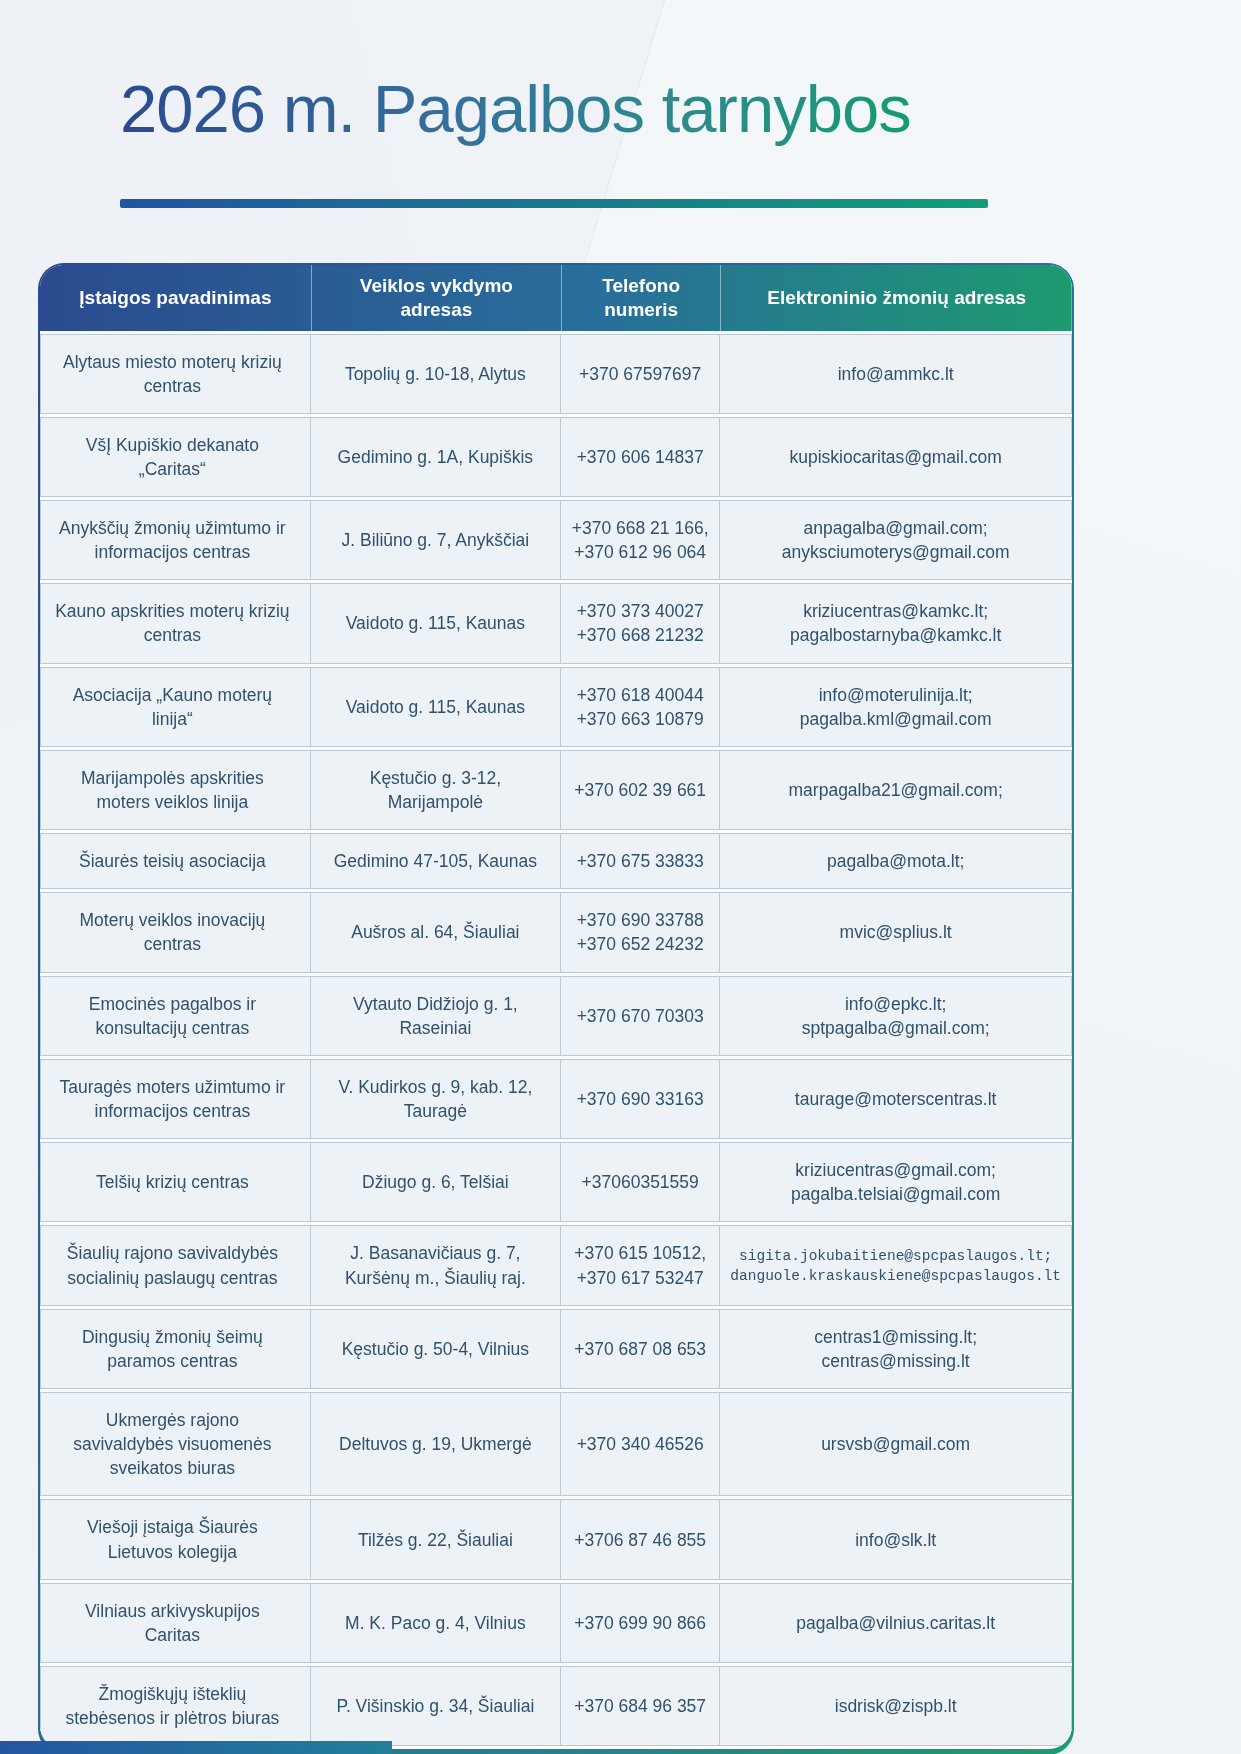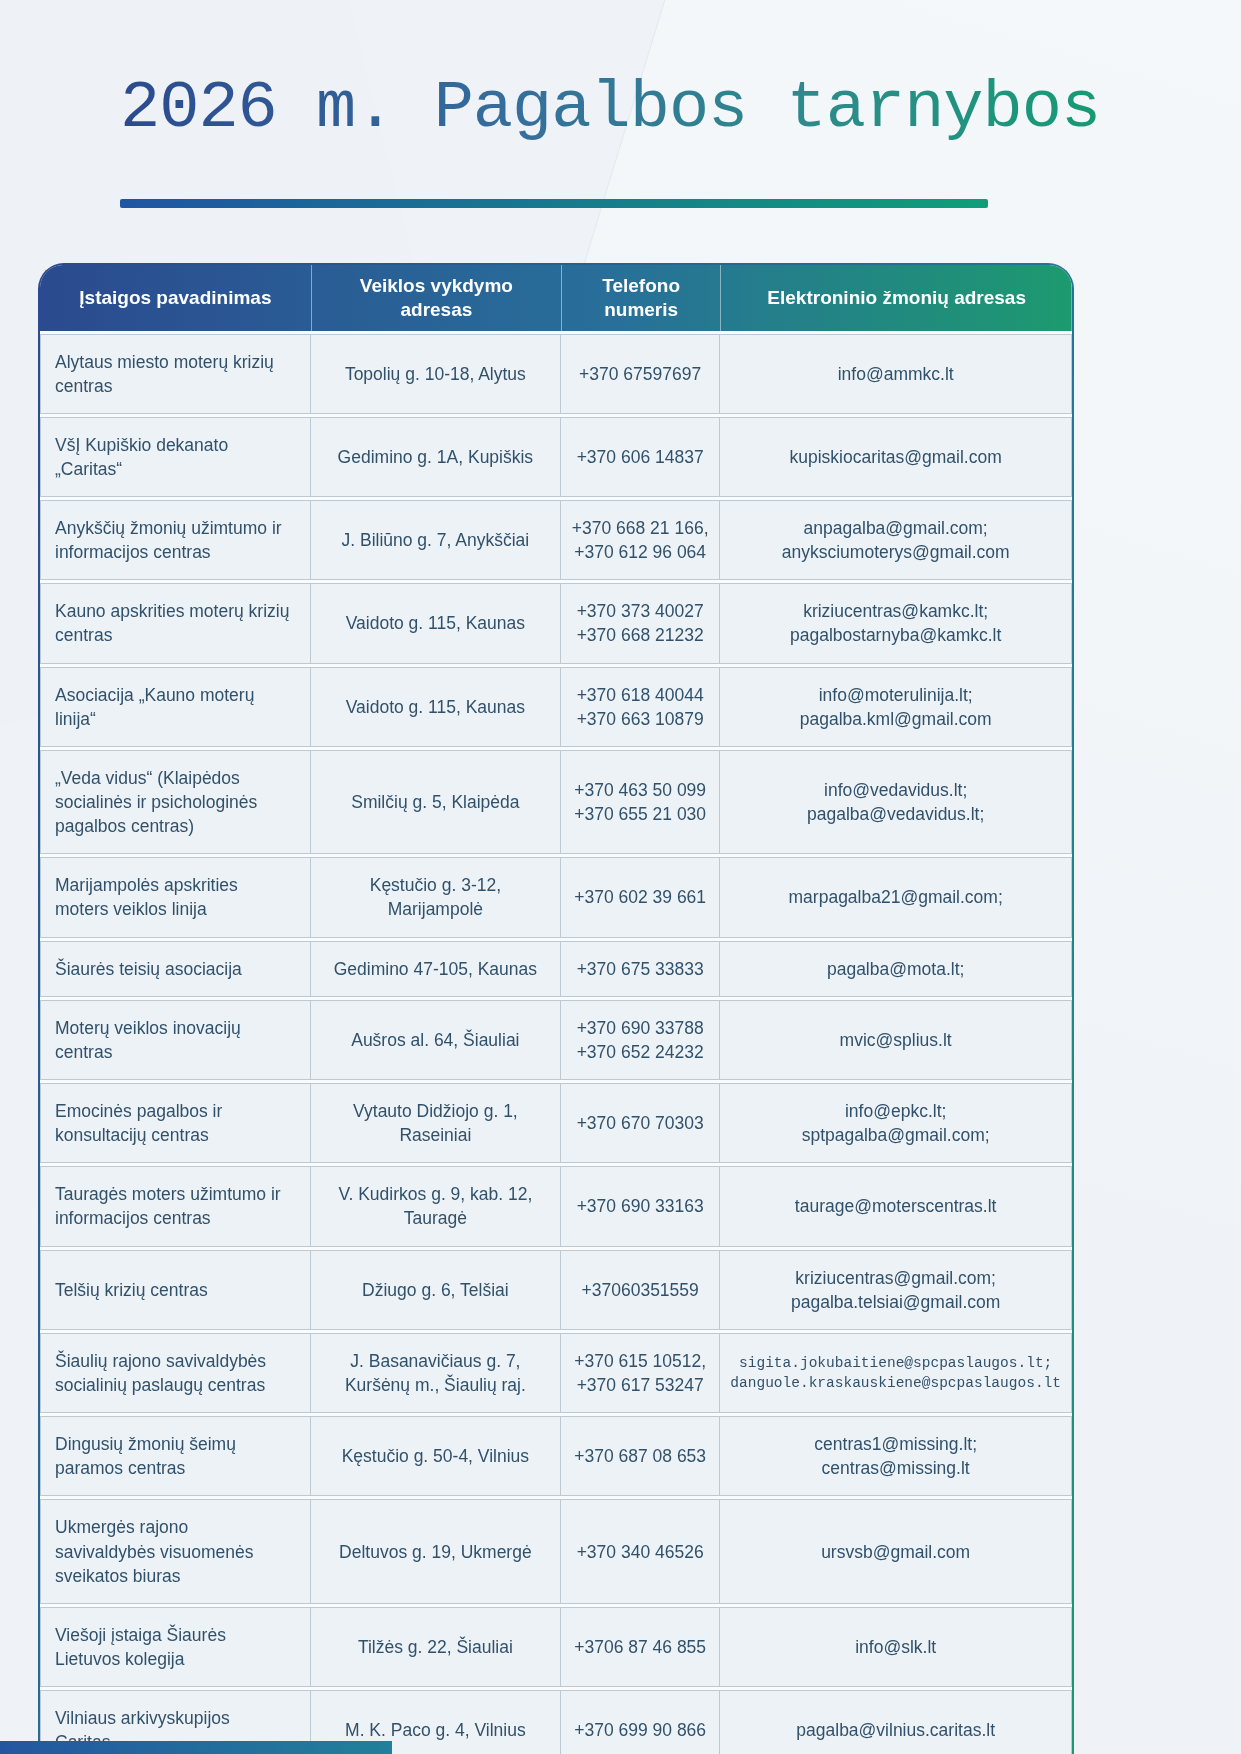--- a/index.html
+++ b/index.html
@@ -39,21 +39,20 @@
     top: 70px;
     margin: 0;
     font-size: 67px;
     font-weight: 400;
     letter-spacing: -1px;
     background: linear-gradient(90deg, #2b4a8f 0%, #356e9c 40%, #2e8a8c 70%, #169a74 100%);
     -webkit-background-clip: text;
     background-clip: text;
     color: transparent;
     white-space: nowrap;
-    font-family: Liberation Mono, monospace;
   }
   .title-rule {
     position: absolute;
     left: 120px;
     top: 199px;
     width: 868px;
     height: 9px;
     border-radius: 2px;
     background: linear-gradient(90deg, #1f55a4 0%, #0f9e78 100%);
   }
@@ -97,21 +96,21 @@
     border-right: 1px solid #bdc9d3;
     color: #31516b;
     font-size: 17.5px;
     line-height: 1.38;
     padding: 15px 10px;
     text-align: center;
     vertical-align: middle;
   }
   td:first-child {
     border-left: 1px solid #bdc9d3;
-    text-align: left;
+    text-align: center;
     padding-left: 14px;
     padding-right: 20px;
   }
   td .small { font-size: 14.5px; font-family: Liberation Mono, monospace; }
   .footer-bar {
     position: absolute;
     left: 0;
     bottom: 0;
     width: 392px;
     height: 13px;
@@ -200,32 +199,20 @@
     <td>
                 <div>+370 618 40044</div>
                 <div>+370 663 10879</div>
               </td>
     <td>
                 <div>info@moterulinija.lt;</div>
                 <div>pagalba.kml@gmail.com</div>
               </td>
   </tr>
 
-  <tr>
-    <td>„Veda vidus“ (Klaipėdos socialinės ir psichologinės pagalbos centras)</td>
-    <td>Smilčių g. 5, Klaipėda</td>
-    <td>
-                <div>+370 463 50 099</div>
-                <div>+370 655 21 030</div>
-              </td>
-    <td>
-                <div>info@vedavidus.lt;</div>
-                <div>pagalba@vedavidus.lt;</div>
-              </td>
-  </tr>
 
   <tr>
     <td>Marijampolės apskrities moters veiklos linija</td>
     <td>Kęstučio g. 3-12, Marijampolė</td>
     <td>
                 <div>+370 602 39 661</div>
               </td>
     <td>
                 <div>marpagalba21@gmail.com;</div>
               </td>

